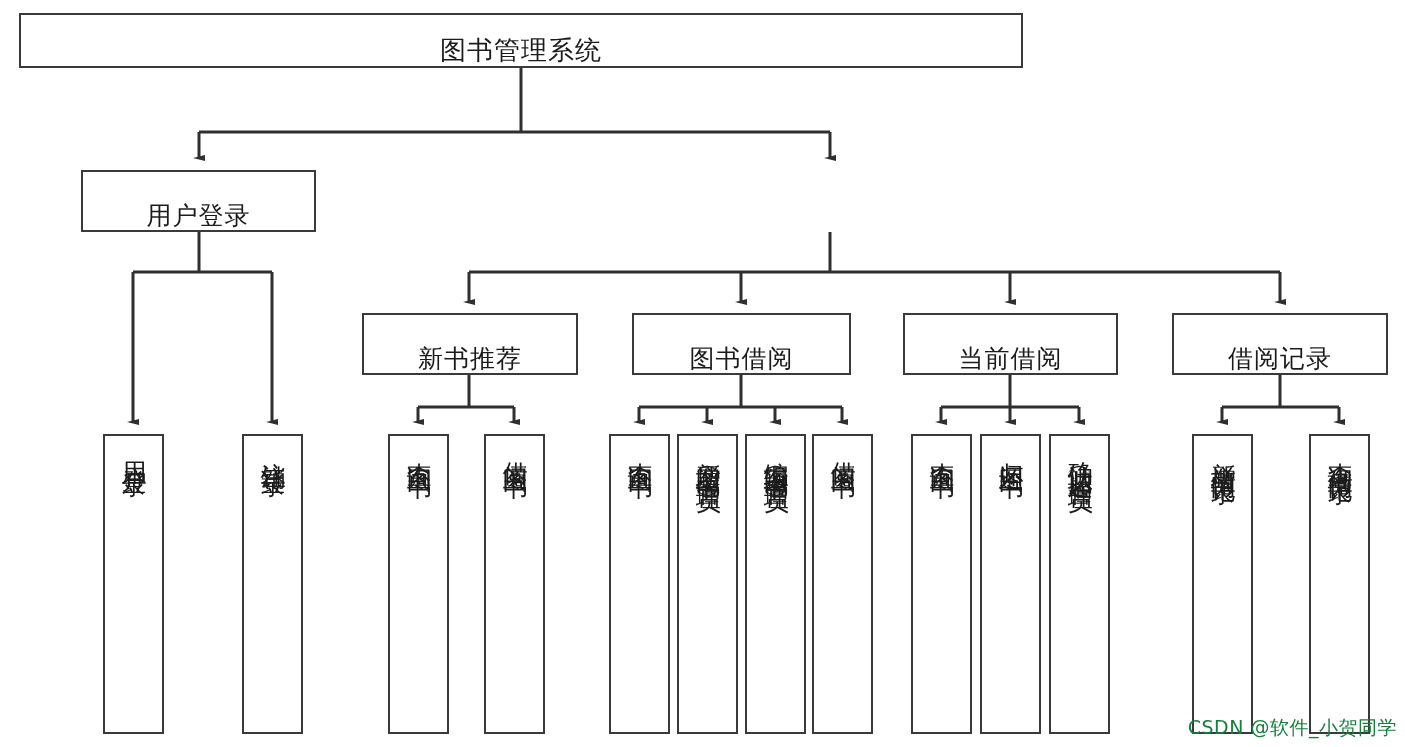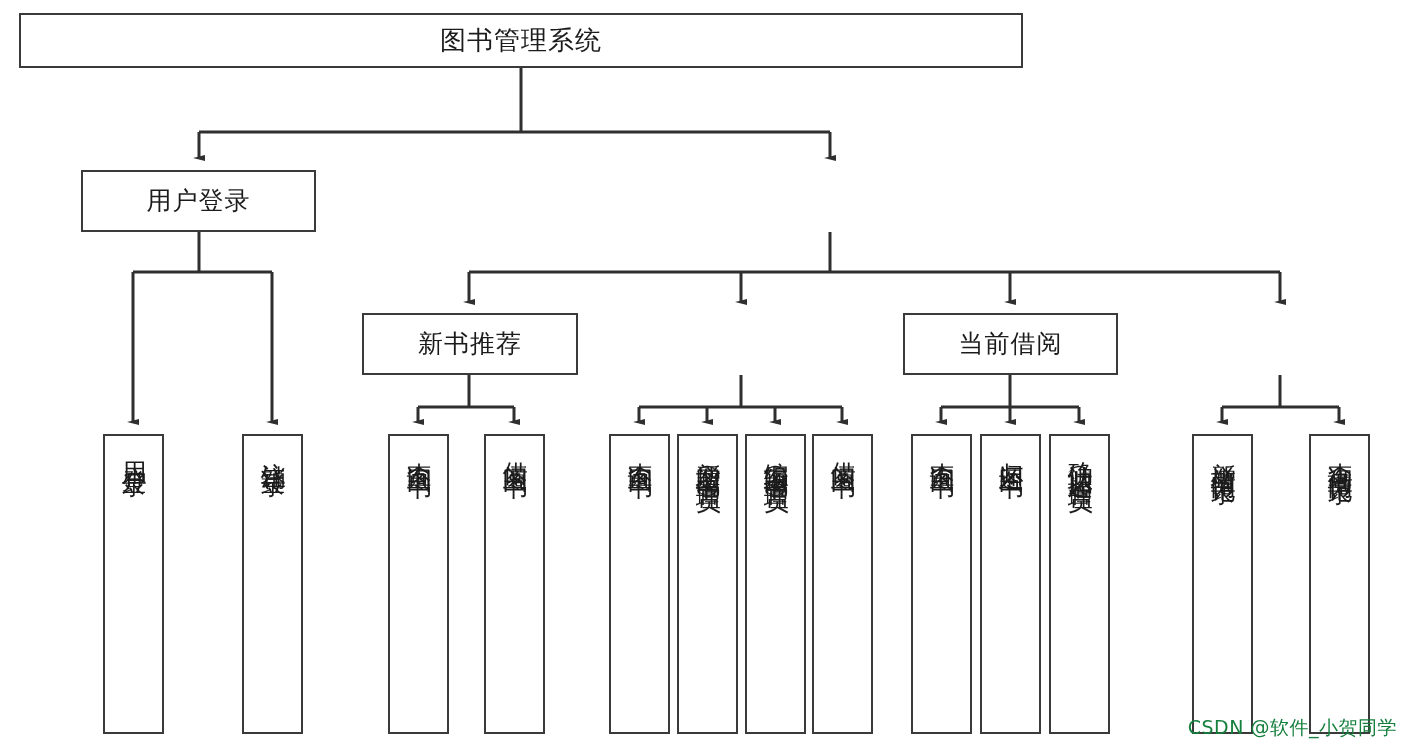--- a/index.html
+++ b/index.html
@@ -16,21 +16,21 @@
     height: 747px;
     background: #ffffff;
     overflow: hidden;
   }
   .node {
     position: absolute;
     box-sizing: border-box;
     border: 2.5px solid #3a3a3a;
     background: #ffffff;
     display: flex;
-    align-items: center;
+    align-items: flex-end;
     justify-content: center;
     color: #1b1b1b;
   }
   .node .label {
     display: block;
     text-align: center;
     line-height: 1.18;
     white-space: nowrap;
   }
   
@@ -133,23 +133,29 @@
     <span class="label">图书管理系统</span>
   </div>
 
   <div class="node h" style="left:81px; top:170px; width:235px; height:62px;">
     <span class="label">用户登录</span>
   </div>
 
   <div class="node h" style="left:362px; top:313px; width:216px; height:62px;">
     <span class="label">新书推荐</span>
   </div>
+  <div class="node h" style="left:632px; top:313px; width:219px; height:62px;">
+    <span class="label">图书借阅</span>
+  </div>
   <div class="node h" style="left:903px; top:313px; width:215px; height:62px;">
     <span class="label">当前借阅</span>
   </div>
+  <div class="node h" style="left:1172px; top:313px; width:216px; height:62px;">
+    <span class="label">借阅记录</span>
+  </div>
 
   <div class="node v" style="left:103px; top:434px; width:61px; height:300px;">
     <span class="label">用户登录</span>
   </div>
   <div class="node v" style="left:242px; top:434px; width:61px; height:300px;">
     <span class="label">注销登录</span>
   </div>
 
   <div class="node v" style="left:388px; top:434px; width:61px; height:300px;">
     <span class="label">查询图书</span>

